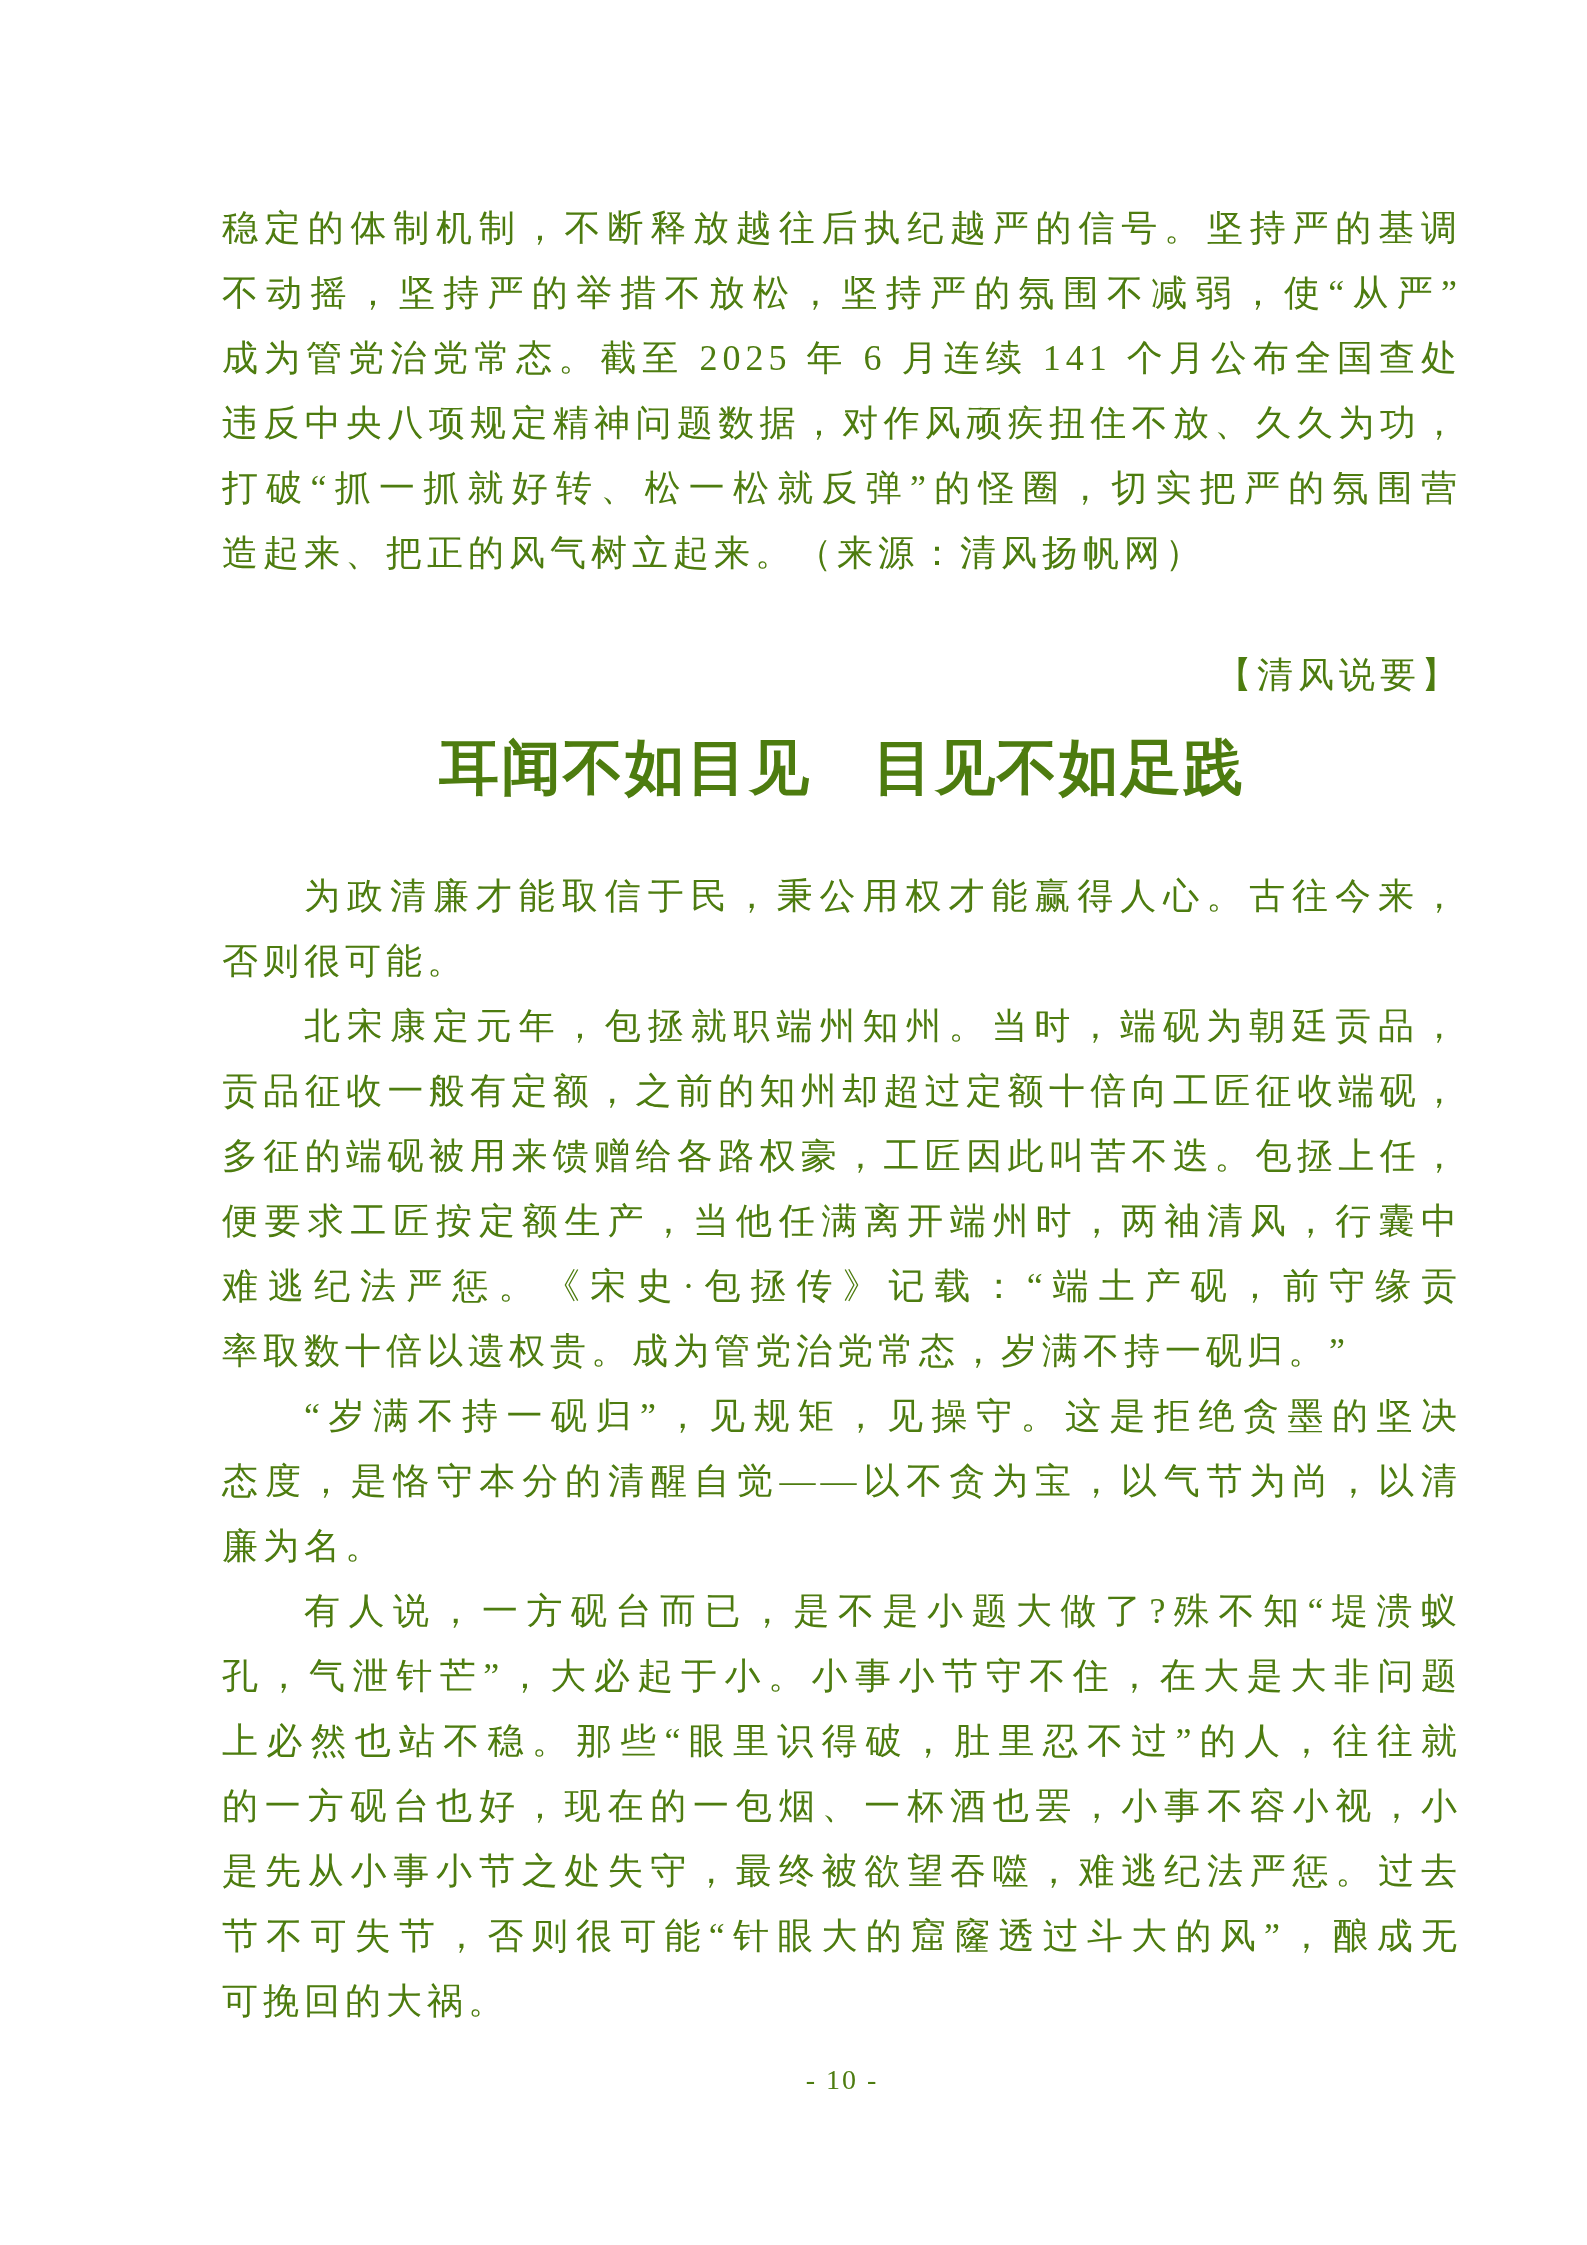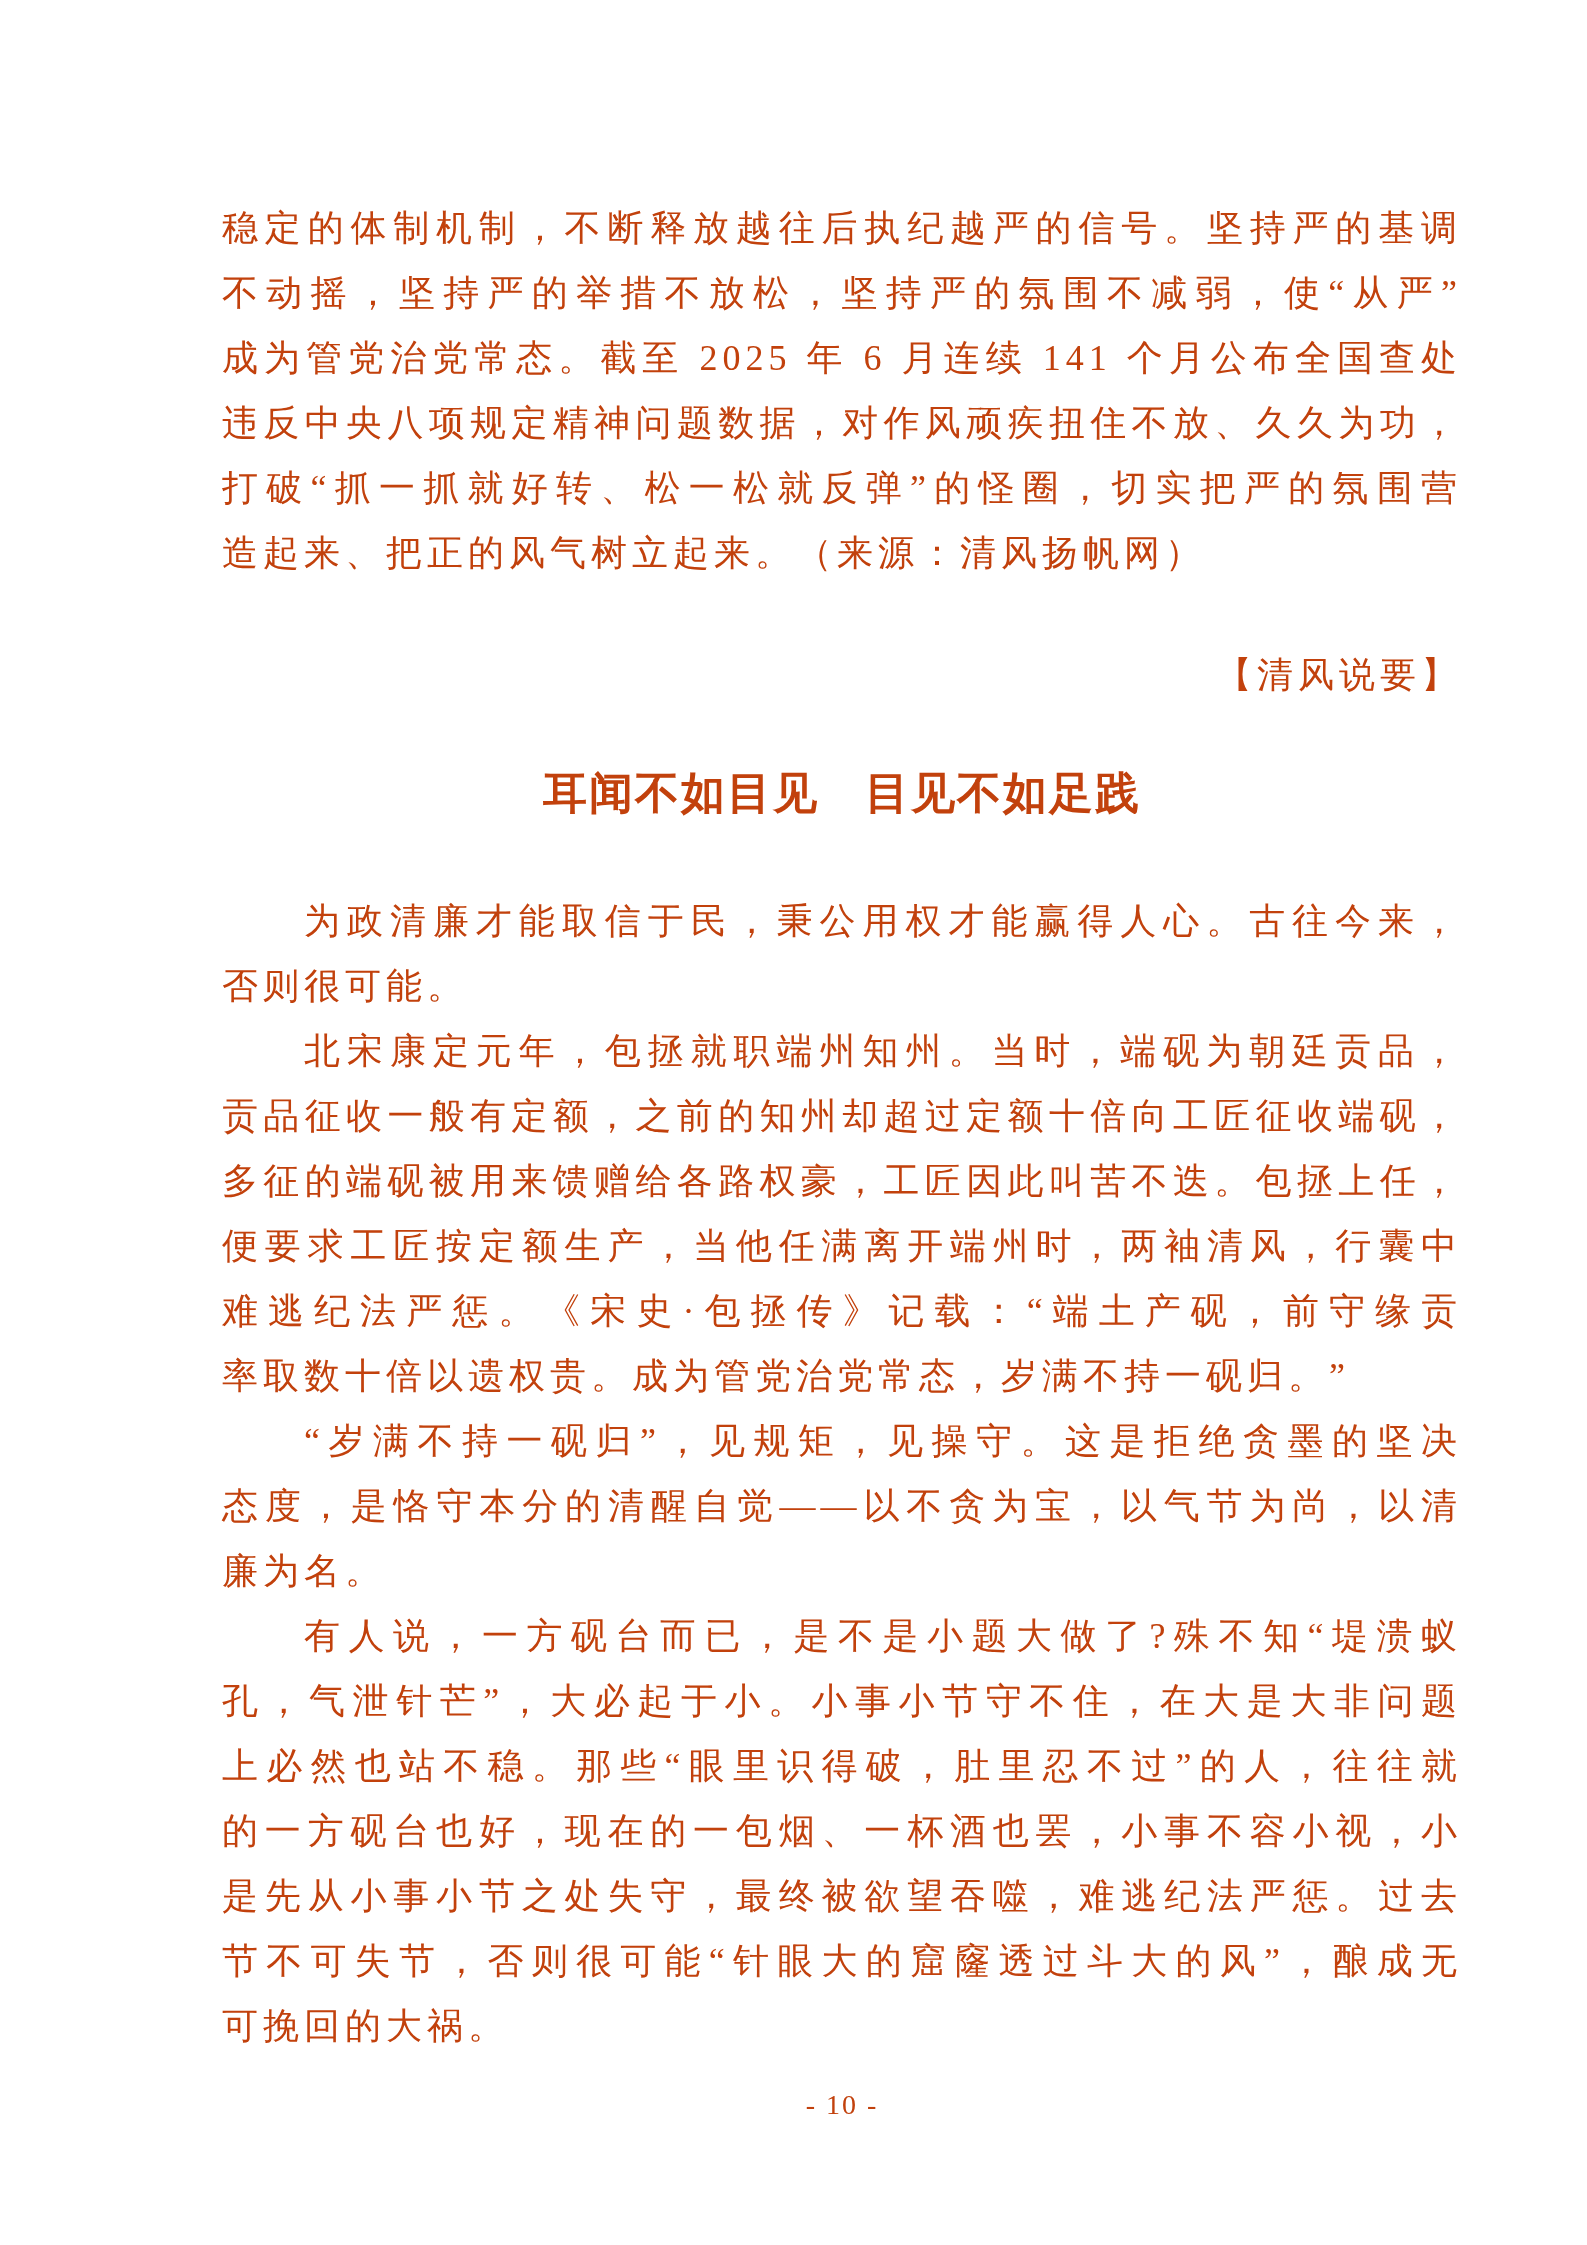--- a/index.html
+++ b/index.html
@@ -8,21 +8,21 @@
     background: #ffffff;
   }
   .page {
     position: relative;
     width: 1587px;
     height: 2245px;
     background: #ffffff;
     box-sizing: border-box;
     padding: 196px 125px 0 222px;
     font-family: "Liberation Serif", "DejaVu Serif", serif;
-    color: #c2410c;
+    color: #4d7c0f;
     overflow: hidden;
   }
   .para { margin: 0; padding: 0; }
   .line {
     font-size: 36px;
     line-height: 65px;
     letter-spacing: 5px;
     text-align: justify;
     text-align-last: justify;
     white-space: normal;
@@ -34,22 +34,22 @@
     text-indent: 82px;
   }
   .section-label {
     margin-top: 57px;
     font-size: 36px;
     line-height: 65px;
     letter-spacing: 5px;
     text-align: right;
   }
   .article-title {
-    margin-top: 53px;
-    font-size: 44px;
+    margin-top: 28px;
+    font-size: 60px;
     line-height: 65px;
     font-weight: bold;
     text-align: center;
     letter-spacing: 2px;
   }
   .body-text {
     margin-top: 63px;
   }
   .page-number {
     margin-top: 26px;

